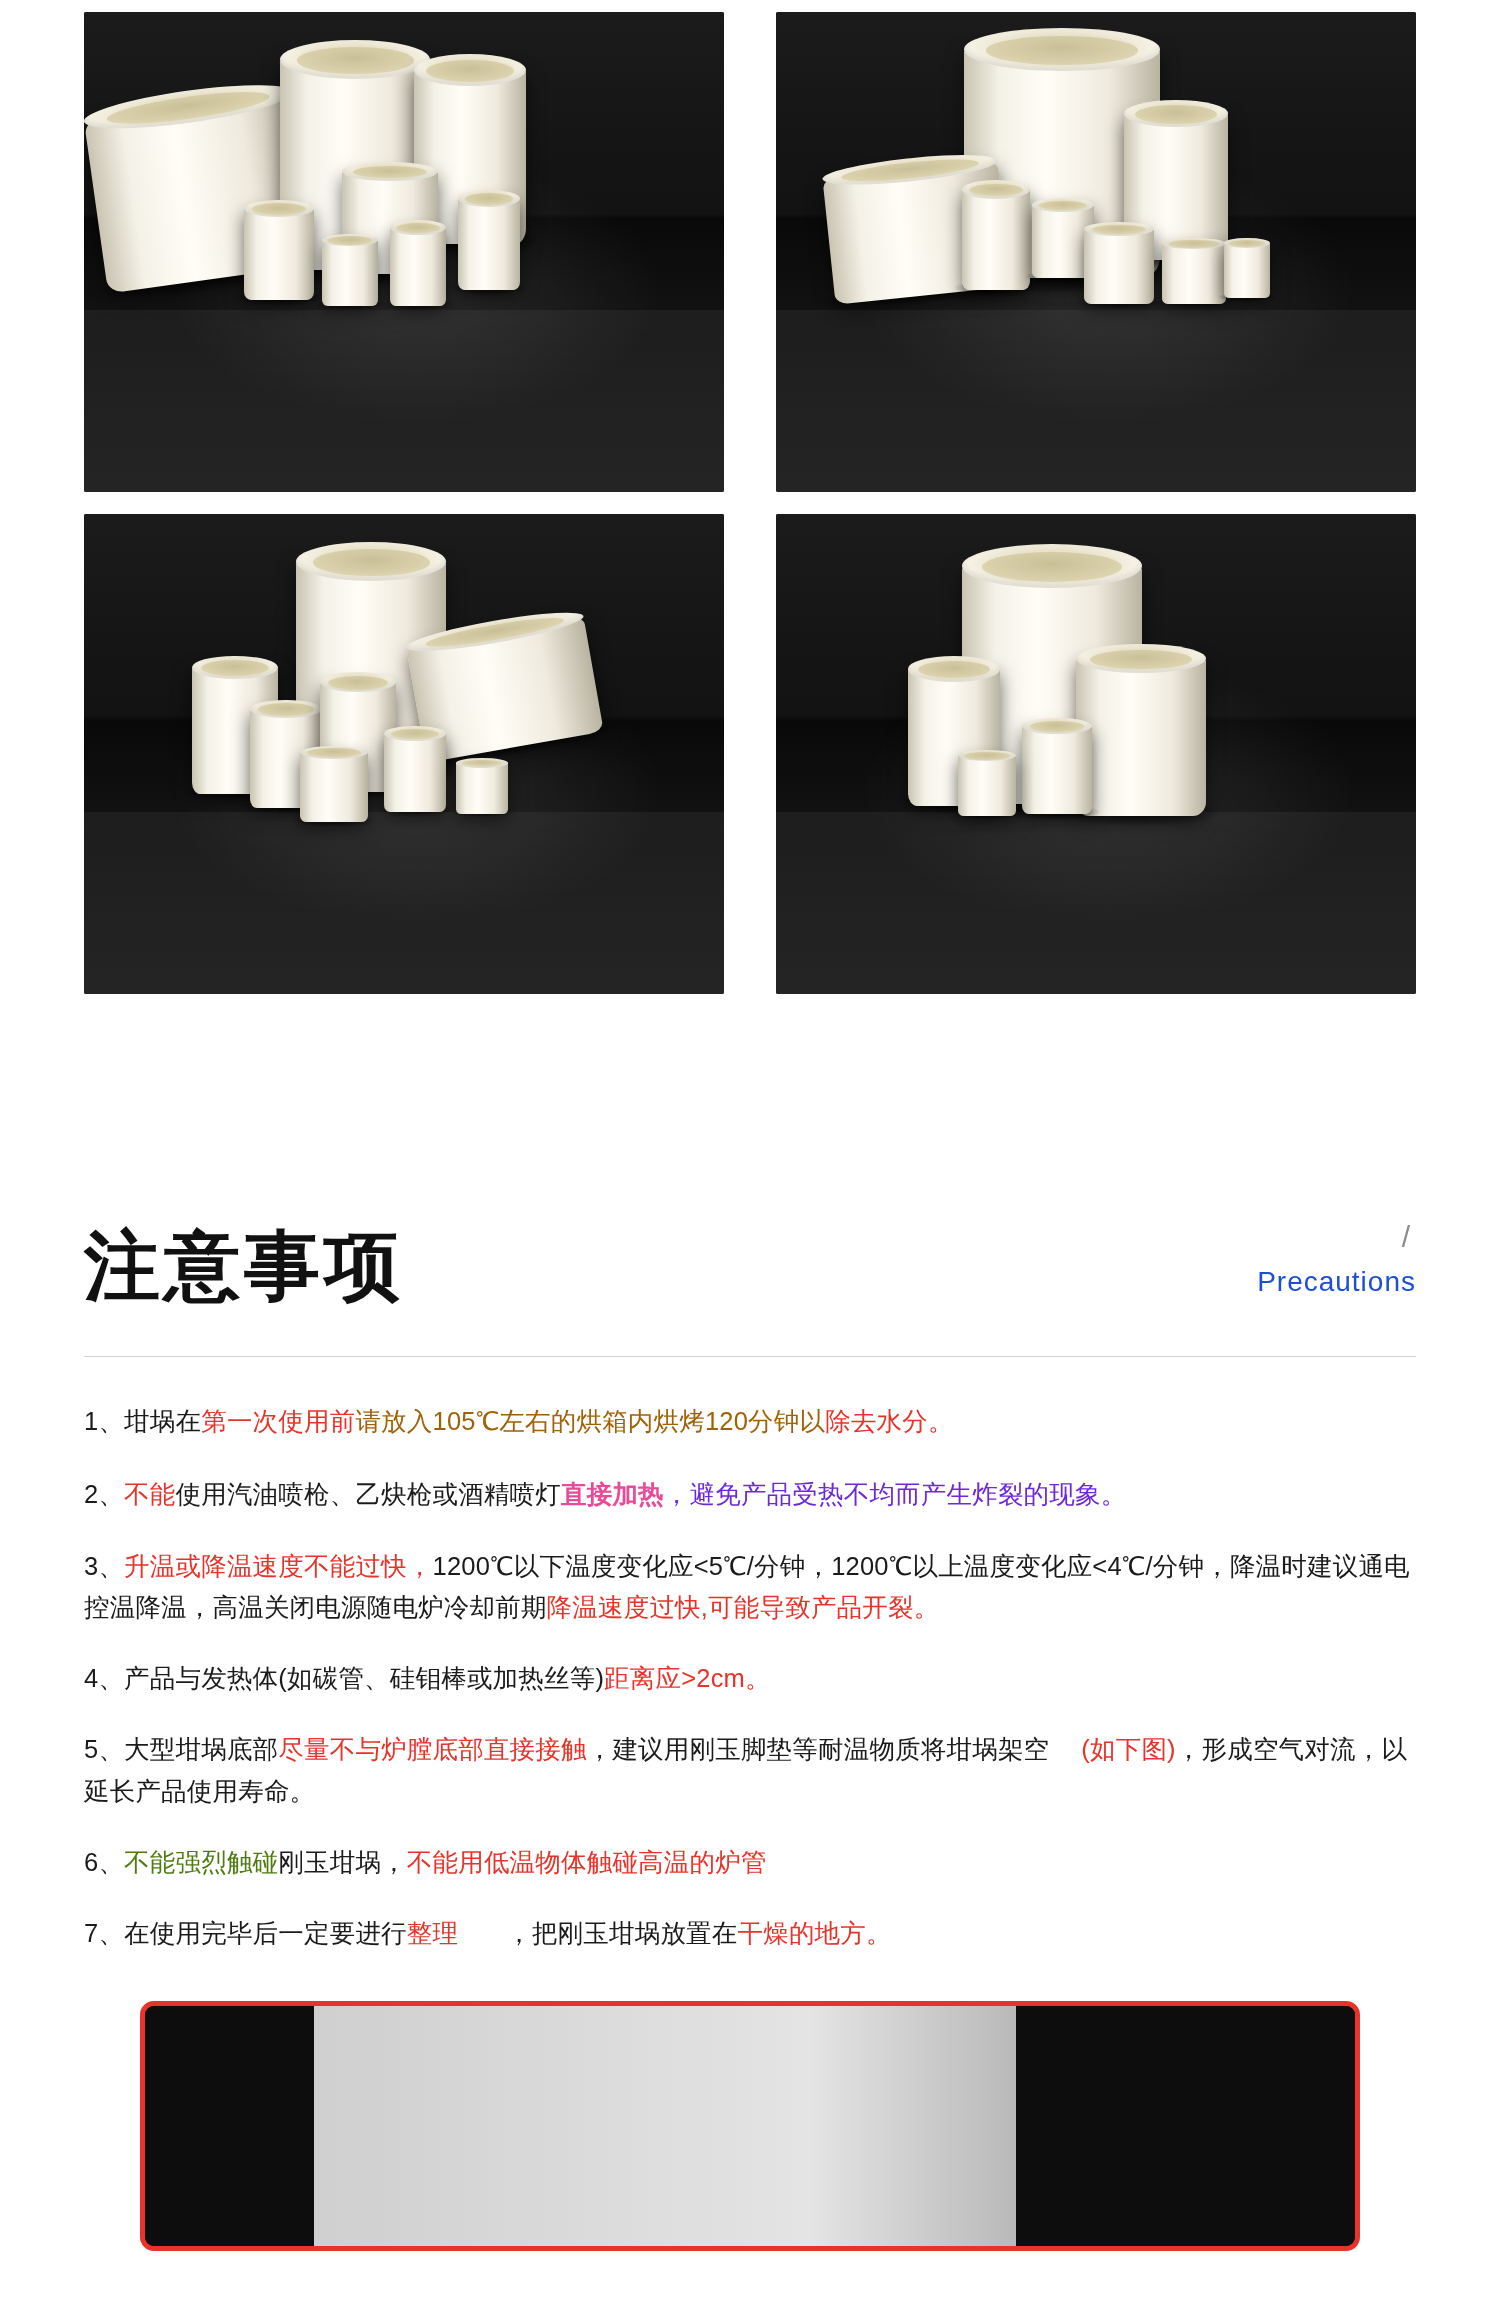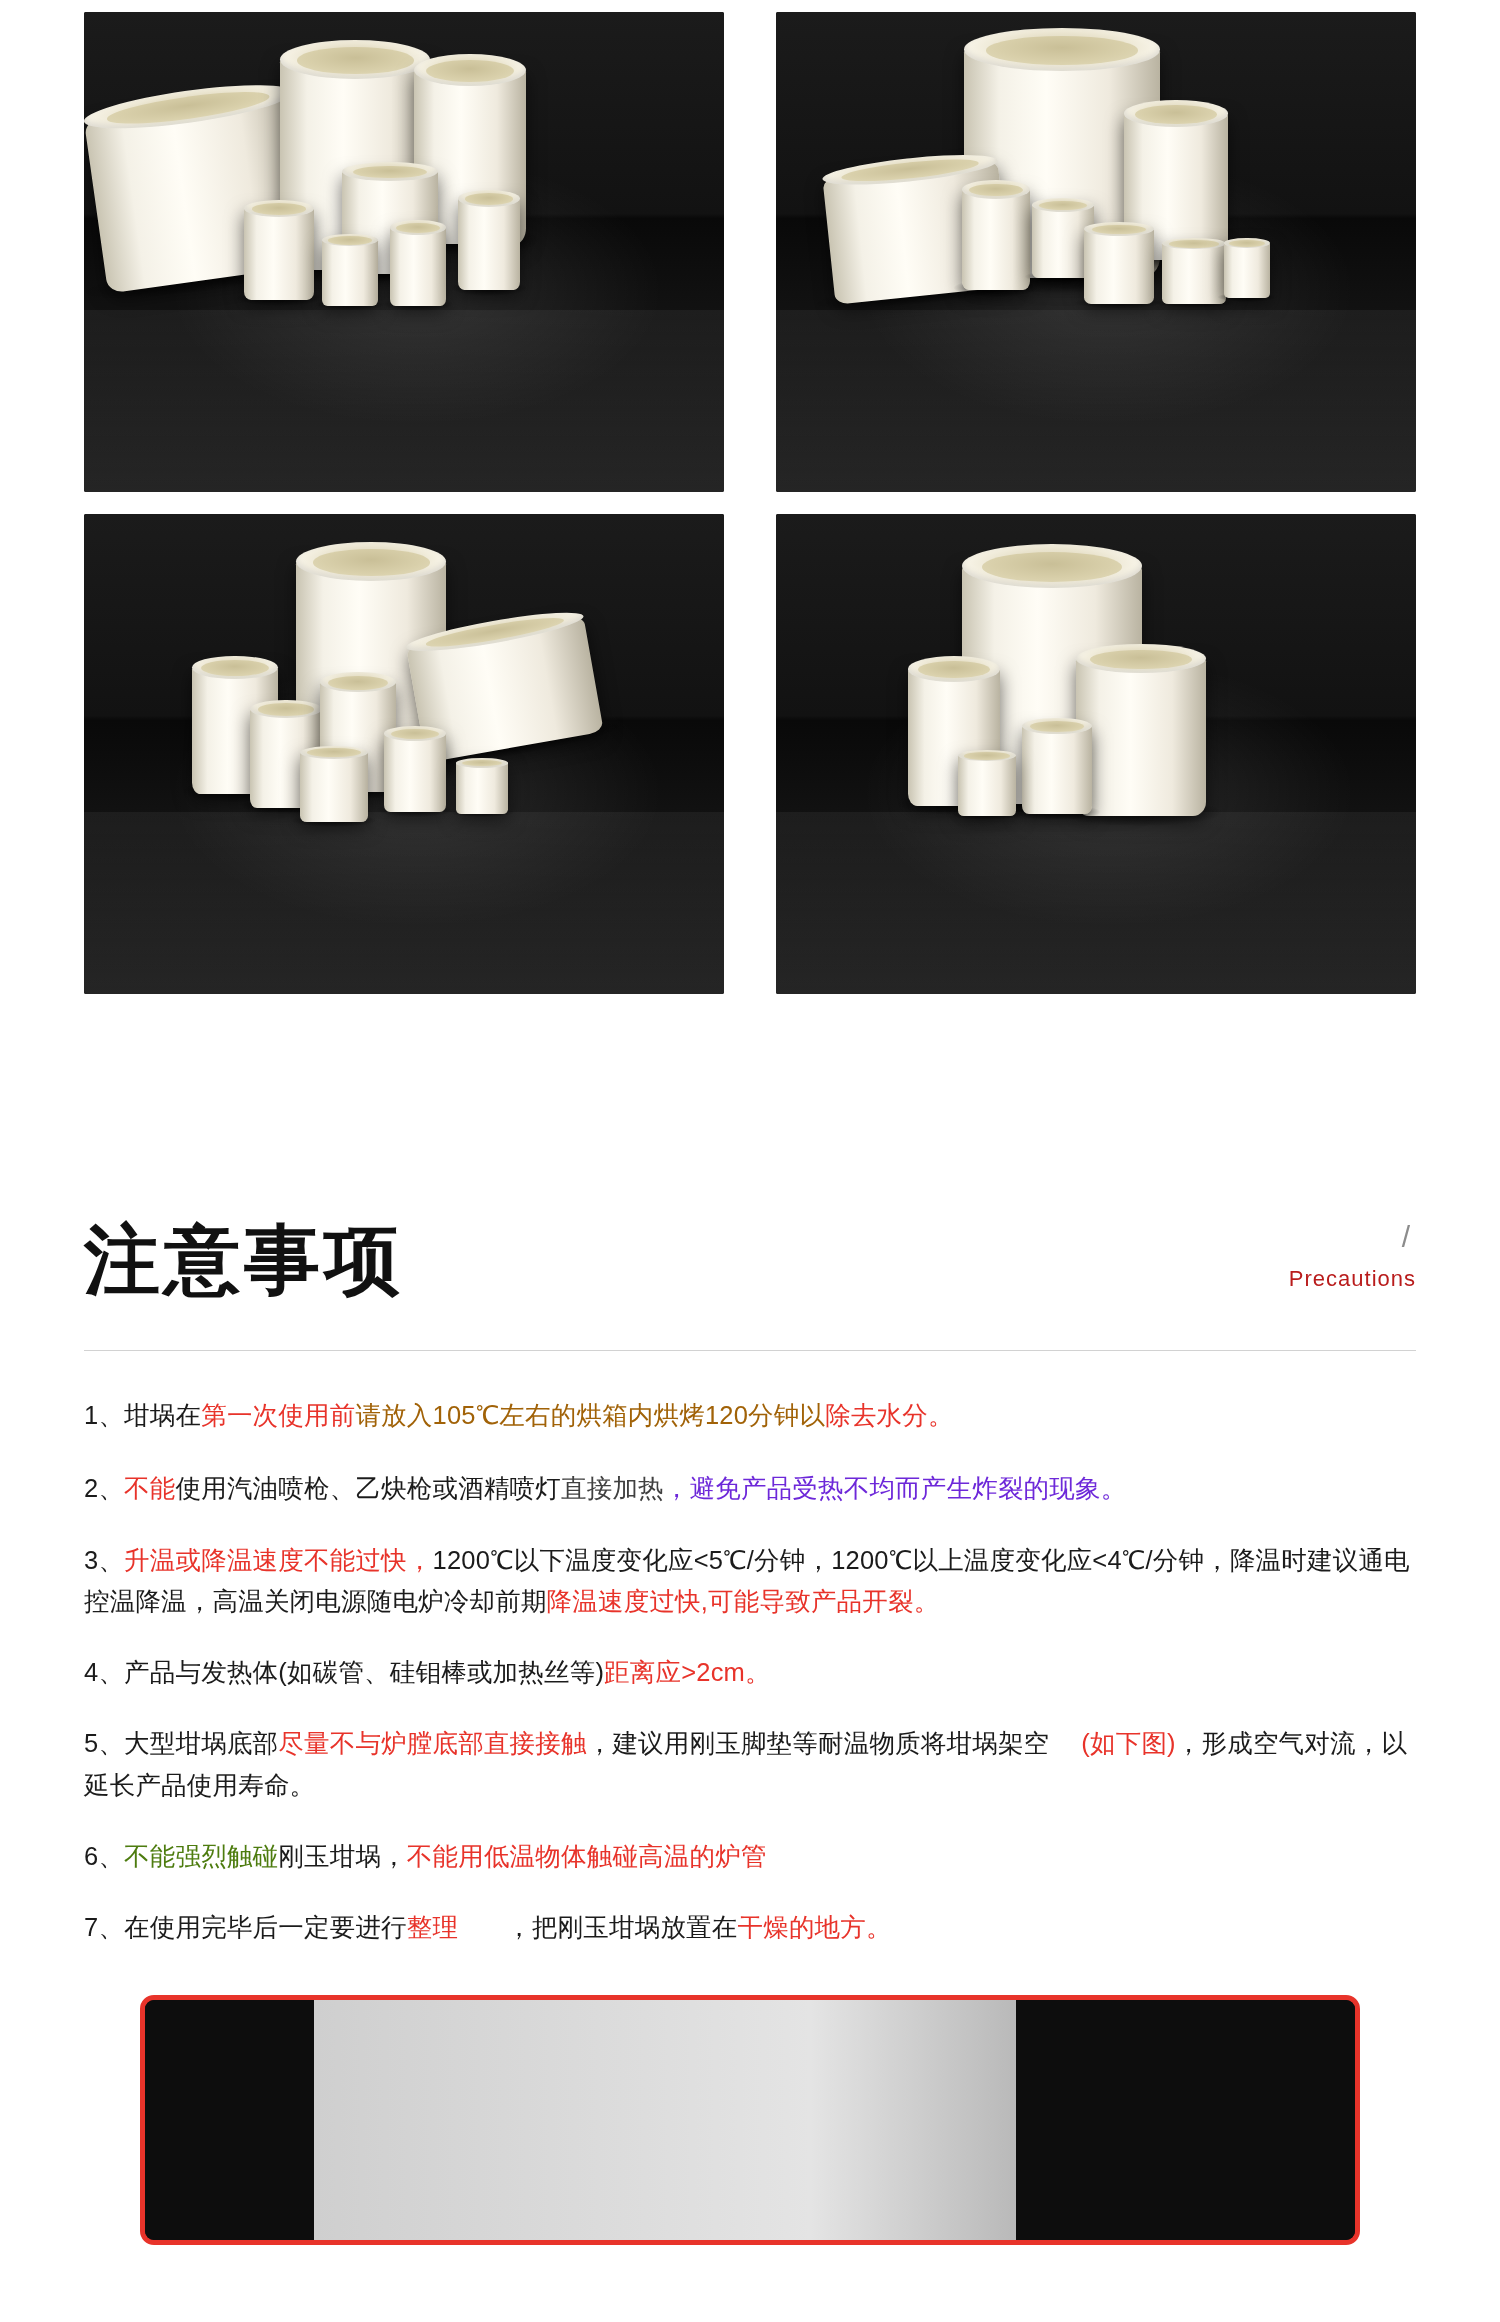--- a/index.html
+++ b/index.html
@@ -113,22 +113,22 @@
     padding-bottom: 6px;
   }
   .section-head .slash {
     font-size: 30px;
     color: #8c8c8c;
     line-height: 1;
     margin-bottom: 14px;
     margin-right: 6px;
   }
   .section-head .en {
-    font-size: 22px;
-    color: #b91c1c;
+    font-size: 28px;
+    color: #1d4ed8;
     letter-spacing: 1px;
   }
   .divider {
     margin: 52px 84px 0 84px;
     height: 1px;
     background: #d2d2d2;
   }
 
   
   .notes {
@@ -373,21 +373,21 @@
     <div class="cn">注意事项</div>
     <div class="en-wrap">
       <div class="slash">/</div>
       <div class="en">Precautions</div>
     </div>
   </div>
   <div class="divider"></div>
 
   <div class="notes" id="notes-list">
       <div class="note"><span>1、</span><span style="color: rgb(27, 27, 27); font-family: Liberation Mono, monospace;">坩埚在</span><span style="color: rgb(232, 51, 42);">第一次使用前</span><span style="color: #a16207;">请放入105℃左右的烘箱内烘烤120分钟以</span><span style="color: rgb(232, 51, 42);">除去水分。</span></div>
-      <div class="note"><span>2、</span><span style="color: rgb(232, 51, 42);">不能</span><span style="color: rgb(27, 27, 27);">使用汽油喷枪、乙炔枪或酒精喷灯</span><span style="color: #404040;">直接加热</span><span style="color: #6d28d9;">，避免产品受热不均而产生炸裂的现象。</span></div>
+      <div class="note"><span>2、</span><span style="color: rgb(232, 51, 42);">不能</span><span style="color: rgb(27, 27, 27);">使用汽油喷枪、乙炔枪或酒精喷灯</span><span style="color: #ec4899; font-weight: bold;">直接加热</span><span style="color: #6d28d9;">，避免产品受热不均而产生炸裂的现象。</span></div>
       <div class="note"><span>3、</span><span style="color: rgb(232, 51, 42);">升温或降温速度不能过快，</span><span style="color: rgb(27, 27, 27);">1200℃以下温度变化应&lt;5℃/分钟，1200℃以上温度变化应&lt;4℃/分钟，降温时建议通电控温降温，高温关闭电源随电炉冷却前期</span><span style="color: rgb(232, 51, 42);">降温速度过快,可能导致产品开裂。</span></div>
       <div class="note"><span>4、</span><span style="color: rgb(27, 27, 27);">产品与发热体(如碳管、硅钼棒或加热丝等)</span><span style="color: rgb(232, 51, 42);">距离应&gt;2cm。</span></div>
       <div class="note"><span>5、</span><span style="color: rgb(27, 27, 27);">大型坩埚底部</span><span style="color: rgb(232, 51, 42);">尽量不与炉膛底部直接接触</span><span style="color: rgb(27, 27, 27);">，建议用刚玉脚垫等耐温物质将坩埚架空</span><span style="color: rgb(232, 51, 42); margin-left: 32px;">(如下图)</span><span style="color: rgb(27, 27, 27);">，形成空气对流，以延长产品使用寿命。</span></div>
       <div class="note"><span>6、</span><span style="color: #4d7c0f;">不能强烈触碰</span><span style="color: rgb(27, 27, 27);">刚玉坩埚，</span><span style="color: rgb(232, 51, 42);">不能用低温物体触碰高温的炉管</span></div>
       <div class="note"><span>7、</span><span style="color: rgb(27, 27, 27);">在使用完毕后一定要进行</span><span style="color: rgb(232, 51, 42);">整理</span><span style="color: rgb(27, 27, 27); margin-left: 48px;">，把刚玉坩埚放置在</span><span style="color: rgb(232, 51, 42);">干燥的地方。</span></div>
     </div>
 
   <div class="framed" style="border-color: rgb(232, 51, 42);">
     <div class="inner-dark"></div>
   </div>

